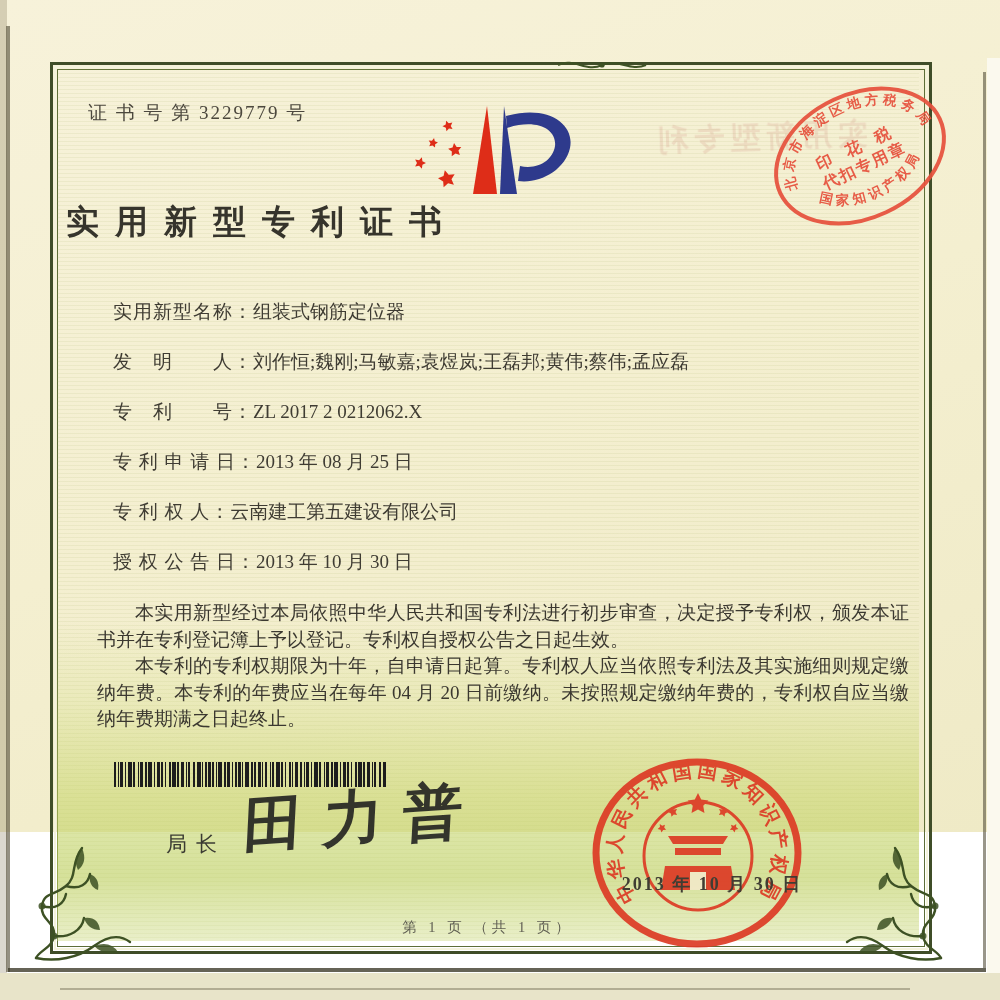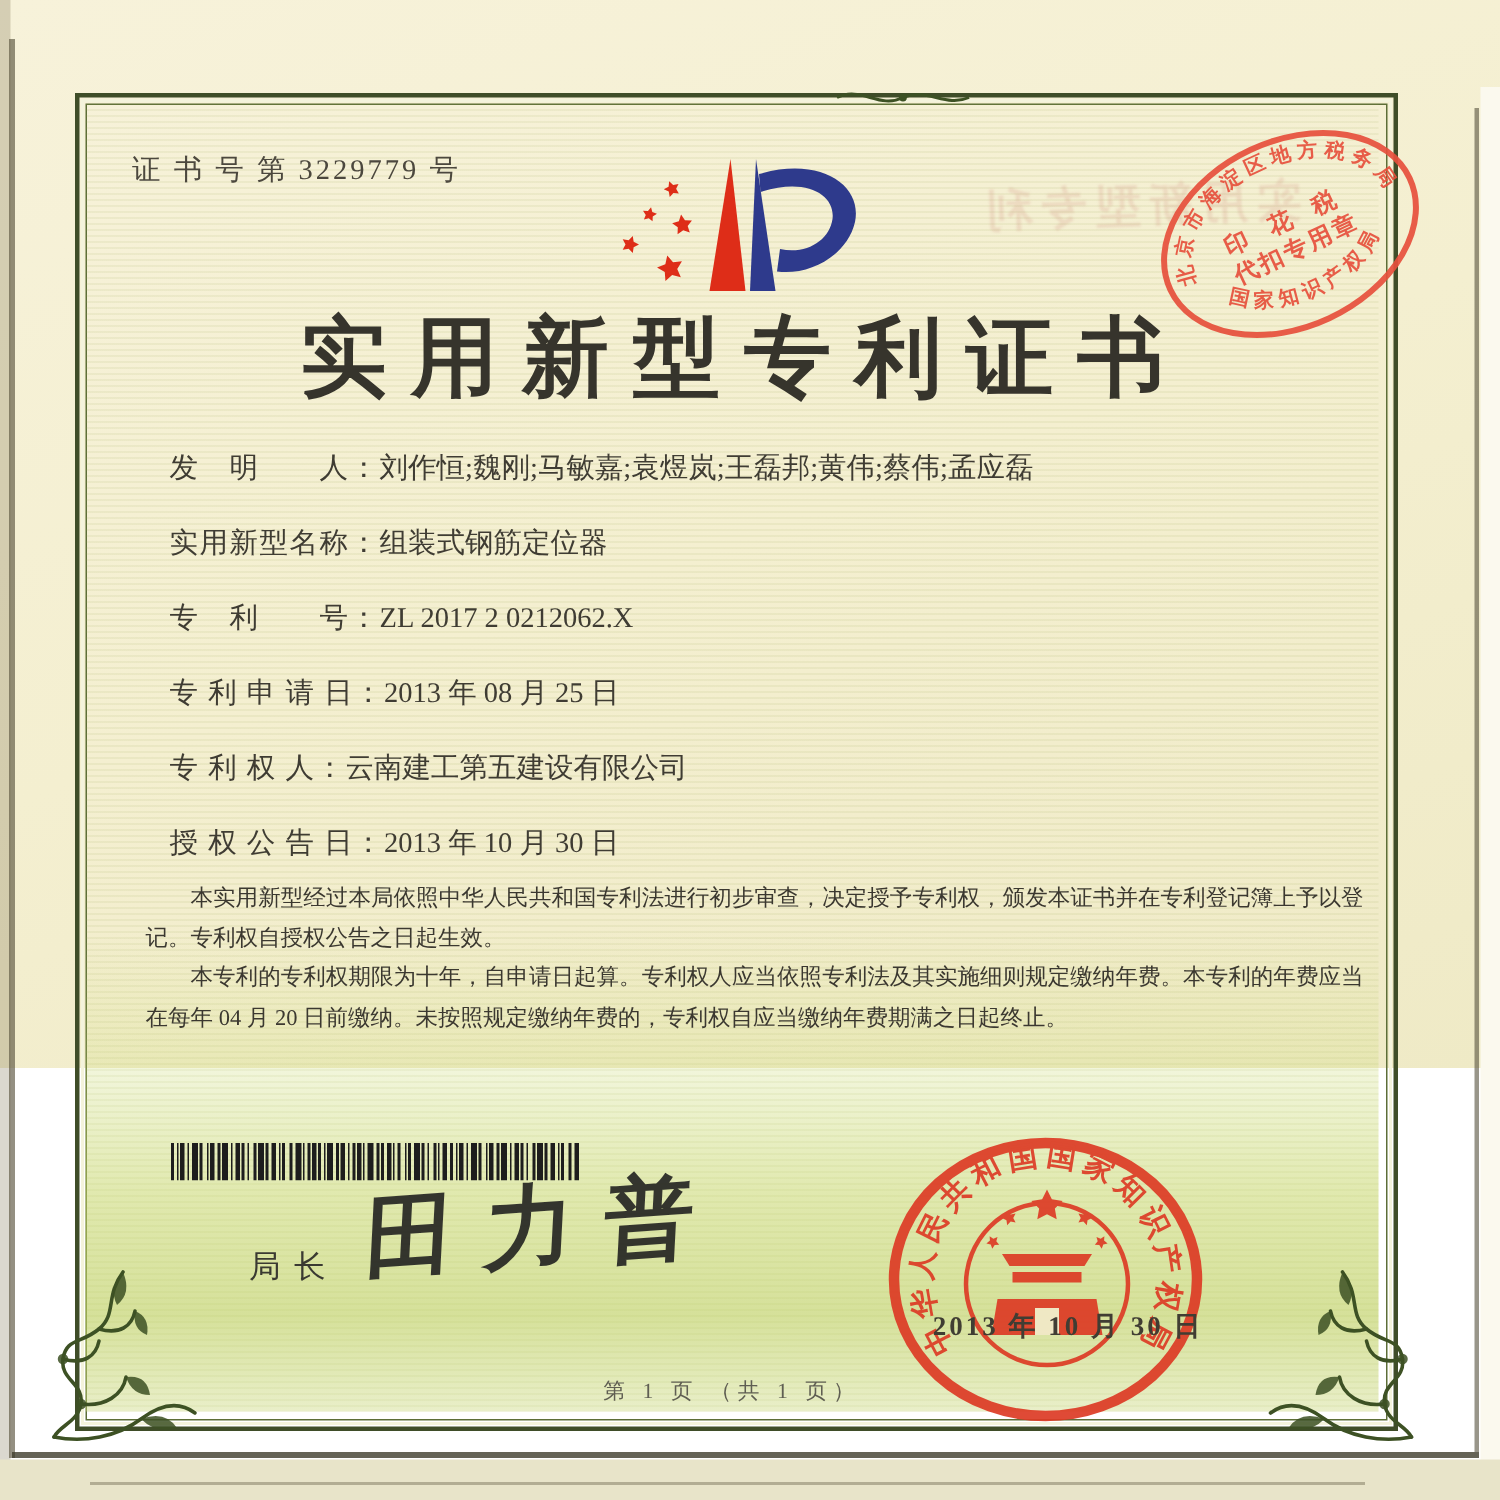--- a/index.html
+++ b/index.html
@@ -1,19 +1,19 @@
 <!DOCTYPE html>
 <html><head>
 <meta charset="utf-8">
 <style>
   html,body{margin:0;padding:0;}
   body{width:1000px;height:1000px;overflow:hidden;
        font-family:"Liberation Serif","DejaVu Serif",serif;}
   .abs{position:absolute;}
-  #scan{position:relative;width:1000px;height:712px;
+  #scan{position:relative;width:1000px;height:832px;
         background:linear-gradient(160deg,#f7f2da 0%,#f4efd0 50%,#efeac6 100%);}
 
   
   .edge-left{left:6px;top:26px;width:4px;height:946px;background:#5a553f;opacity:.65;}
   .edge-left-soft{left:0;top:0;width:7px;height:1000px;background:rgba(125,115,82,.28);}
   .edge-right{left:983px;top:72px;width:3px;height:896px;background:#55503c;opacity:.6;}
   .edge-right-strip{left:987px;top:58px;width:13px;height:916px;background:#fbf9ee;}
   .edge-bottom{left:8px;top:968px;width:978px;height:4px;background:#3f3c2c;opacity:.8;}
   .edge-bottom2{left:60px;top:988px;width:850px;height:2px;background:rgba(90,85,60,.38);}
   .edge-bottom-strip{left:0;top:973px;width:1000px;height:27px;background:#e8e4c9;}
@@ -31,30 +31,30 @@
   .corner.bl{left:30px;top:846px;}
   .corner.br{left:842px;top:846px;transform:scaleX(-1);}
   .top-vine{left:556px;top:57px;width:92px;height:16px;}
 
   
   .cert-no{left:88px;top:100px;font-size:19px;letter-spacing:2px;color:#4c483e;}
   .ghost{left:598px;top:118px;width:270px;transform:scaleX(-1) rotate(2deg);
          color:rgba(198,110,100,.17);font-size:30px;font-weight:700;letter-spacing:6px;
          filter:blur(.6px);white-space:nowrap;}
   .logo{left:390px;top:93px;width:230px;height:112px;}
-  .title{left:50px;top:200px;width:876px;text-align:center;font-size:58px;font-weight:700;
+  .title{left:50px;top:200px;width:876px;font-size:33px;font-weight:700;
          letter-spacing:16px;text-indent:16px;color:#36342c;}
 
   
   .fields{left:113px;top:299px;width:720px;font-size:19px;color:#3f3c33;}
   .field-row{height:50px;white-space:nowrap;}
   .field-label{letter-spacing:1px;}
 
   
-  .body-text{left:97px;top:586px;width:812px;font-size:15px;line-height:26.5px;
+  .body-text{left:97px;top:600px;width:812px;font-size:19px;line-height:26.5px;
              text-align:justify;color:#3b3830;}
   .body-text p{margin:0;text-indent:2em;}
 
   
   .barcode{left:114px;top:762px;width:272px;height:25px;}
   .sig-label{left:166px;top:830px;font-size:21px;letter-spacing:9px;color:#3a3a32;text-align:center;}
   .sig-name{left:243px;top:778px;font-size:60px;font-weight:700;letter-spacing:20px;
             color:#1d1d1d;transform:rotate(-4deg) skewX(-7deg);opacity:.88;white-space:nowrap;}
   .seal{left:585px;top:738px;width:230px;height:215px;}
   .seal-date{left:607px;top:872px;width:210px;text-align:center;font-size:18px;
@@ -152,24 +152,24 @@
       <text font-size="13.5" font-weight="700" fill="#e6503c" letter-spacing="4">
         <textPath href="#taxBot" startOffset="50%" text-anchor="middle">国家知识产权局</textPath>
       </text>
     </g>
   </svg>
 
   <div class="abs title">实用新型专利证书</div>
 
   <div class="abs fields">
     <div class="field-row">
+      <span class="field-label">实用新型名称：</span><span>组装式钢筋定位器</span>
+    </div>
+    <div class="field-row">
       <span class="field-label">发　明　　人：</span><span>刘作恒;魏刚;马敏嘉;袁煜岚;王磊邦;黄伟;蔡伟;孟应磊</span>
-    </div>
-    <div class="field-row">
-      <span class="field-label">实用新型名称：</span><span>组装式钢筋定位器</span>
     </div>
     <div class="field-row">
       <span class="field-label">专　利　　号：</span><span>ZL 2017 2 0212062.X</span>
     </div>
     <div class="field-row">
       <span class="field-label">专 利 申 请 日：</span><span>2013 年 08 月 25 日</span>
     </div>
     <div class="field-row">
       <span class="field-label">专  利  权  人：</span><span>云南建工第五建设有限公司</span>
     </div>

